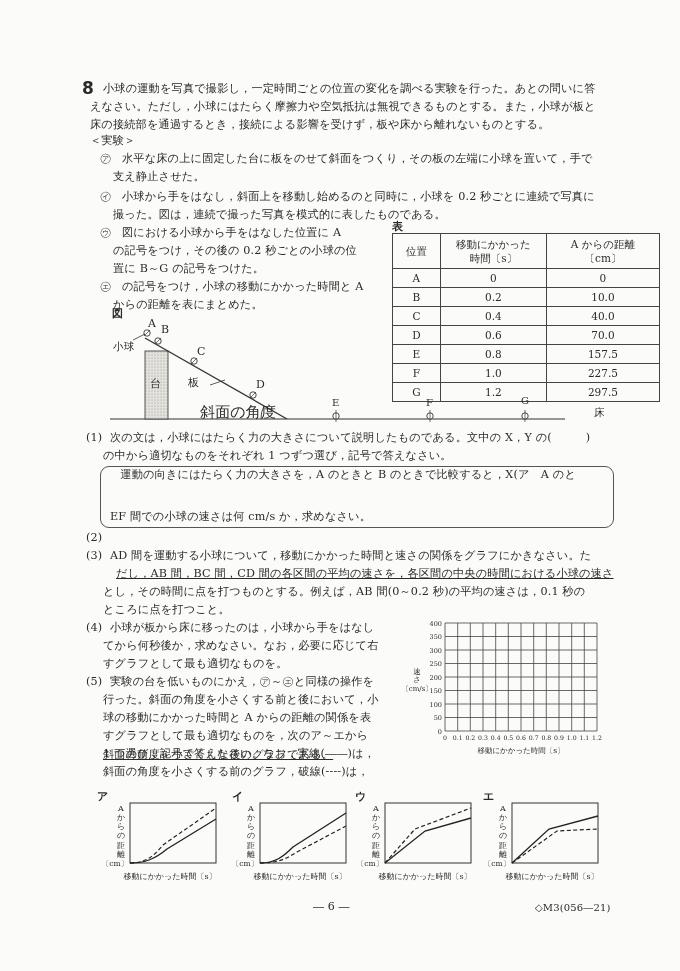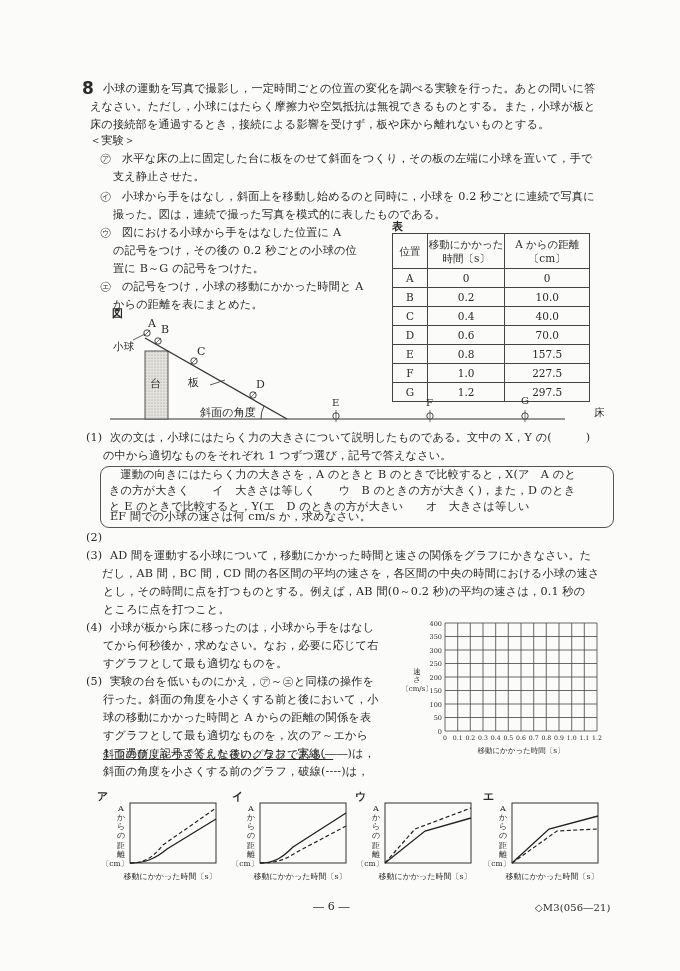--- a/index.html
+++ b/index.html
@@ -37,21 +37,21 @@
 <div class="abs txt" style="left:100px;top:224px;">㋒</div>
 <div class="abs txt" style="left:122px;top:224px;">図における小球から手をはなした位置に A</div>
 <div class="abs txt" style="left:113px;top:242px;">の記号をつけ，その後の 0.2 秒ごとの小球の位</div>
 <div class="abs txt" style="left:113px;top:260px;">置に B～G の記号をつけた。</div>
 
 <div class="abs txt" style="left:100px;top:278px;">㋓</div>
 <div class="abs txt" style="left:122px;top:278px;">の記号をつけ，小球の移動にかかった時間と A</div>
 <div class="abs txt" style="left:113px;top:296px;">からの距離を表にまとめた。</div>
 
 <div class="abs bold" style="left:392px;top:219px;font-size:11px;">表</div>
-<table class="data abs" style="left:392px;top:233px;width:198px;">
+<table class="data abs" style="left:392px;top:233px;width:268px;">
   <tbody>
       <tr>
     <th style="width:40px;"><span>位置</span></th>
     <th style="width:90px;"><span>移動にかかった</span><br><span>時間〔s〕</span></th>
     <th style="width:96px;margin-top:32px;"><span>A からの距離</span><br><span>〔cm〕</span></th>
   </tr>
   <tr>
         <td>A</td>
         <td>0</td>
         <td>0</td>
@@ -132,38 +132,36 @@
   <text x="76" y="33" font-size="11">B</text>
   <text x="112" y="55" font-size="11">C</text>
   <text x="171" y="88" font-size="11">D</text>
   <text x="247" y="106" font-size="10">E</text>
   <text x="341" y="106" font-size="10">F</text>
   <text x="436" y="104" font-size="10">G</text>
 </svg>
 <div class="abs txt" style="left:113px;top:338px;font-size:10.5px;">小球</div>
 <div class="abs txt" style="left:150px;top:375px;font-size:11px;">台</div>
 <div class="abs txt" style="left:188px;top:374px;font-size:11px;">板</div>
-<div class="abs txt" style="left:200px;top:404px;font-size:11px;">斜面の角度</div>
+<div class="abs txt" style="left:200px;top:404px;font-size:15px;">斜面の角度</div>
 <div class="abs txt" style="left:594px;top:404px;font-size:10.5px;">床</div>
 
 <div class="abs txt" style="left:86px;top:429px;">(1)</div>
 <div class="abs txt" style="left:110px;top:429px;">次の文は，小球にはたらく力の大きさについて説明したものである。文中の X，Y の(　　　)</div>
 <div class="abs txt" style="left:103px;top:447px;">の中から適切なものをそれぞれ 1 つずつ選び，記号で答えなさい。</div>
 <div class="abs choicebox" style="left:100px;top:466px;width:512px;height:60px;">
   <div class="abs txt" style="left:8px;top:-1px;">　運動の向きにはたらく力の大きさを，A のときと B のときで比較すると，X(ア　A のと</div>
-  <div class="abs txt" style="left:8px;top:15px;">きの方が大きく　　イ　大きさは等しく　　ウ　B のときの方が大きく)，また，D のとき</div>
-  <div class="abs txt" style="left:8px;top:31px;">と E のときで比較すると，Y(エ　D のときの方が大きい　　オ　大きさは等しい</div>
 </div>
 
 <div class="abs txt" style="left:86px;top:529px;">(2)</div>
 <div class="abs txt" style="left:110px;top:508px;">EF 間での小球の速さは何 cm/s か，求めなさい。</div>
 
 <div class="abs txt" style="left:86px;top:547px;">(3)</div>
 <div class="abs txt" style="left:110px;top:547px;">AD 間を運動する小球について，移動にかかった時間と速さの関係をグラフにかきなさい。た</div>
-<div class="abs txt" style="left:102px;top:565px;">だし，AB 間，BC 間，CD 間の各区間の平均の速さを，各区間の中央の時間における小球の速さ</div>
+<div class="abs txt" style="left:116px;top:565px;text-decoration:underline;">だし，AB 間，BC 間，CD 間の各区間の平均の速さを，各区間の中央の時間における小球の速さ</div>
 <div class="abs txt" style="left:103px;top:583px;">とし，その時間に点を打つものとする。例えば，AB 間(0～0.2 秒)の平均の速さは，0.1 秒の</div>
 <div class="abs txt" style="left:103px;top:601px;">ところに点を打つこと。</div>
 
 <div class="abs txt" style="left:86px;top:619px;">(4)</div>
 <div class="abs txt" style="left:110px;top:619px;">小球が板から床に移ったのは，小球から手をはなし</div>
 <div class="abs txt" style="left:103px;top:637px;">てから何秒後か，求めなさい。なお，必要に応じて右</div>
 <div class="abs txt" style="left:103px;top:655px;">すグラフとして最も適切なものを。</div>
 
 <div class="abs txt" style="left:86px;top:673px;">(5)</div>
 <div class="abs txt" style="left:110px;top:673px;">実験の台を低いものにかえ，㋐～㋓と同様の操作を</div>

